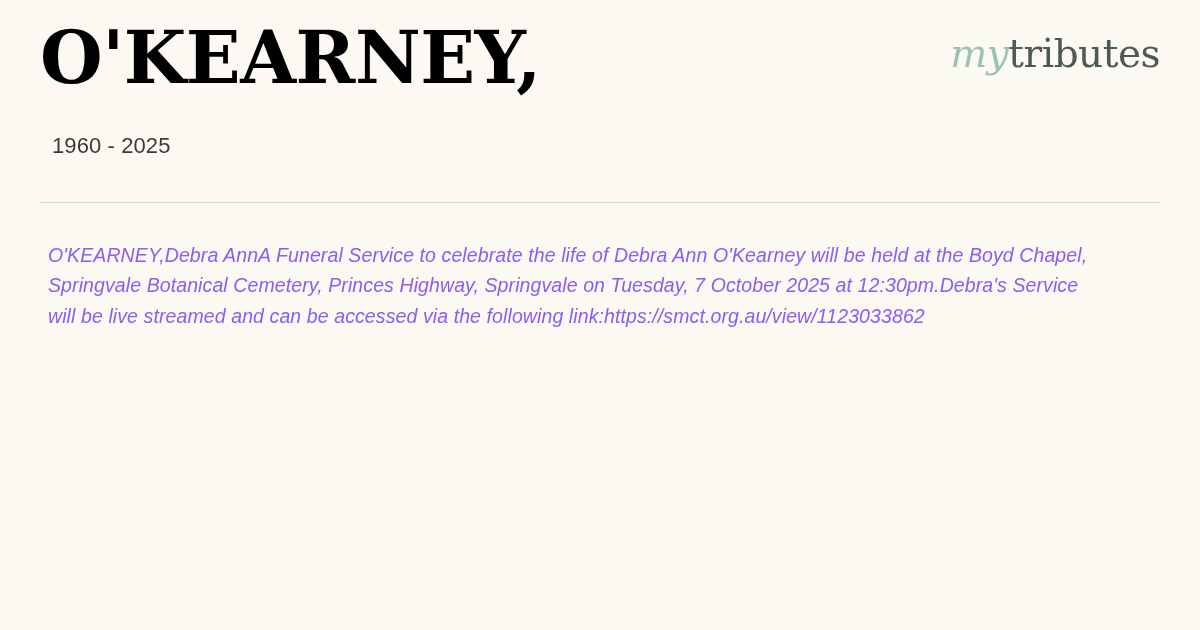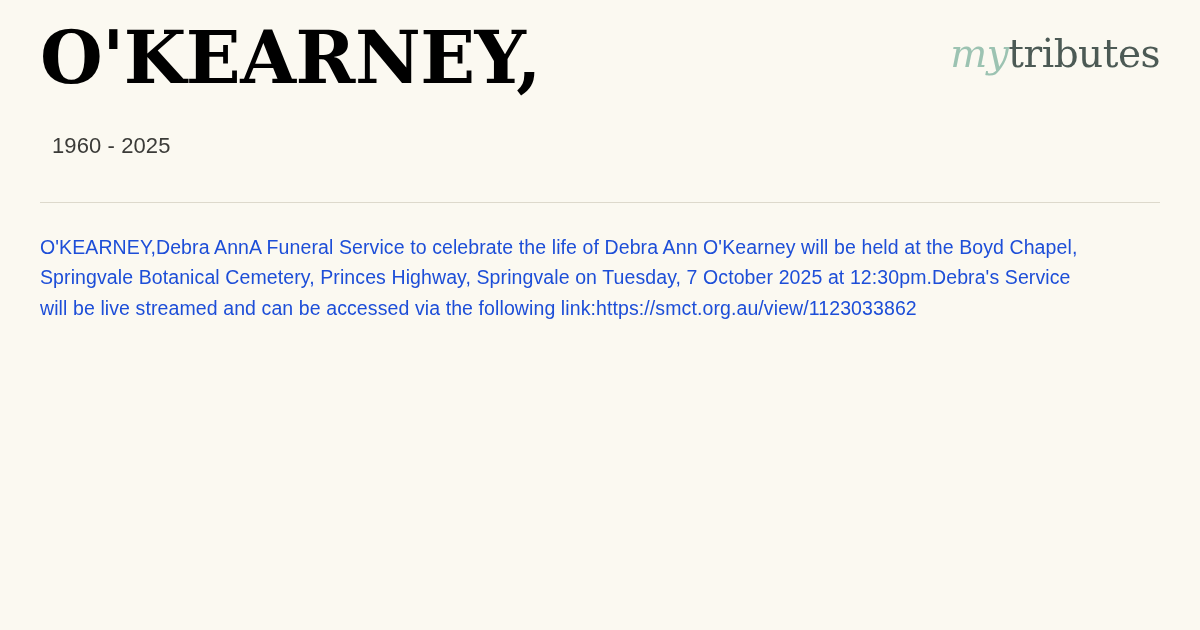--- a/index.html
+++ b/index.html
@@ -71,28 +71,29 @@
     color: #3b3b38;
     letter-spacing: 0.1px;
   }
   .divider {
     margin-top: 43px;
     height: 1px;
     background: #ddd9cc;
     width: 1120px;
   }
   .notice-body {
-    margin: 0;
+    margin: 8px;
     padding-top: 29px;
     width: 1060px;
     font-size: 19.5px;
     line-height: 1.56;
-    color: #1d4ed8;
+    color: #8b5cf6;
     letter-spacing: 0.1px;
     word-break: break-word;
+    font-style: italic;
   }
 </style>
 </head>
 <body>
 
 <div class="page">
 
   <div class="brand">
     <span class="brand-my">my</span><span class="brand-tributes">tributes</span>
   </div>

